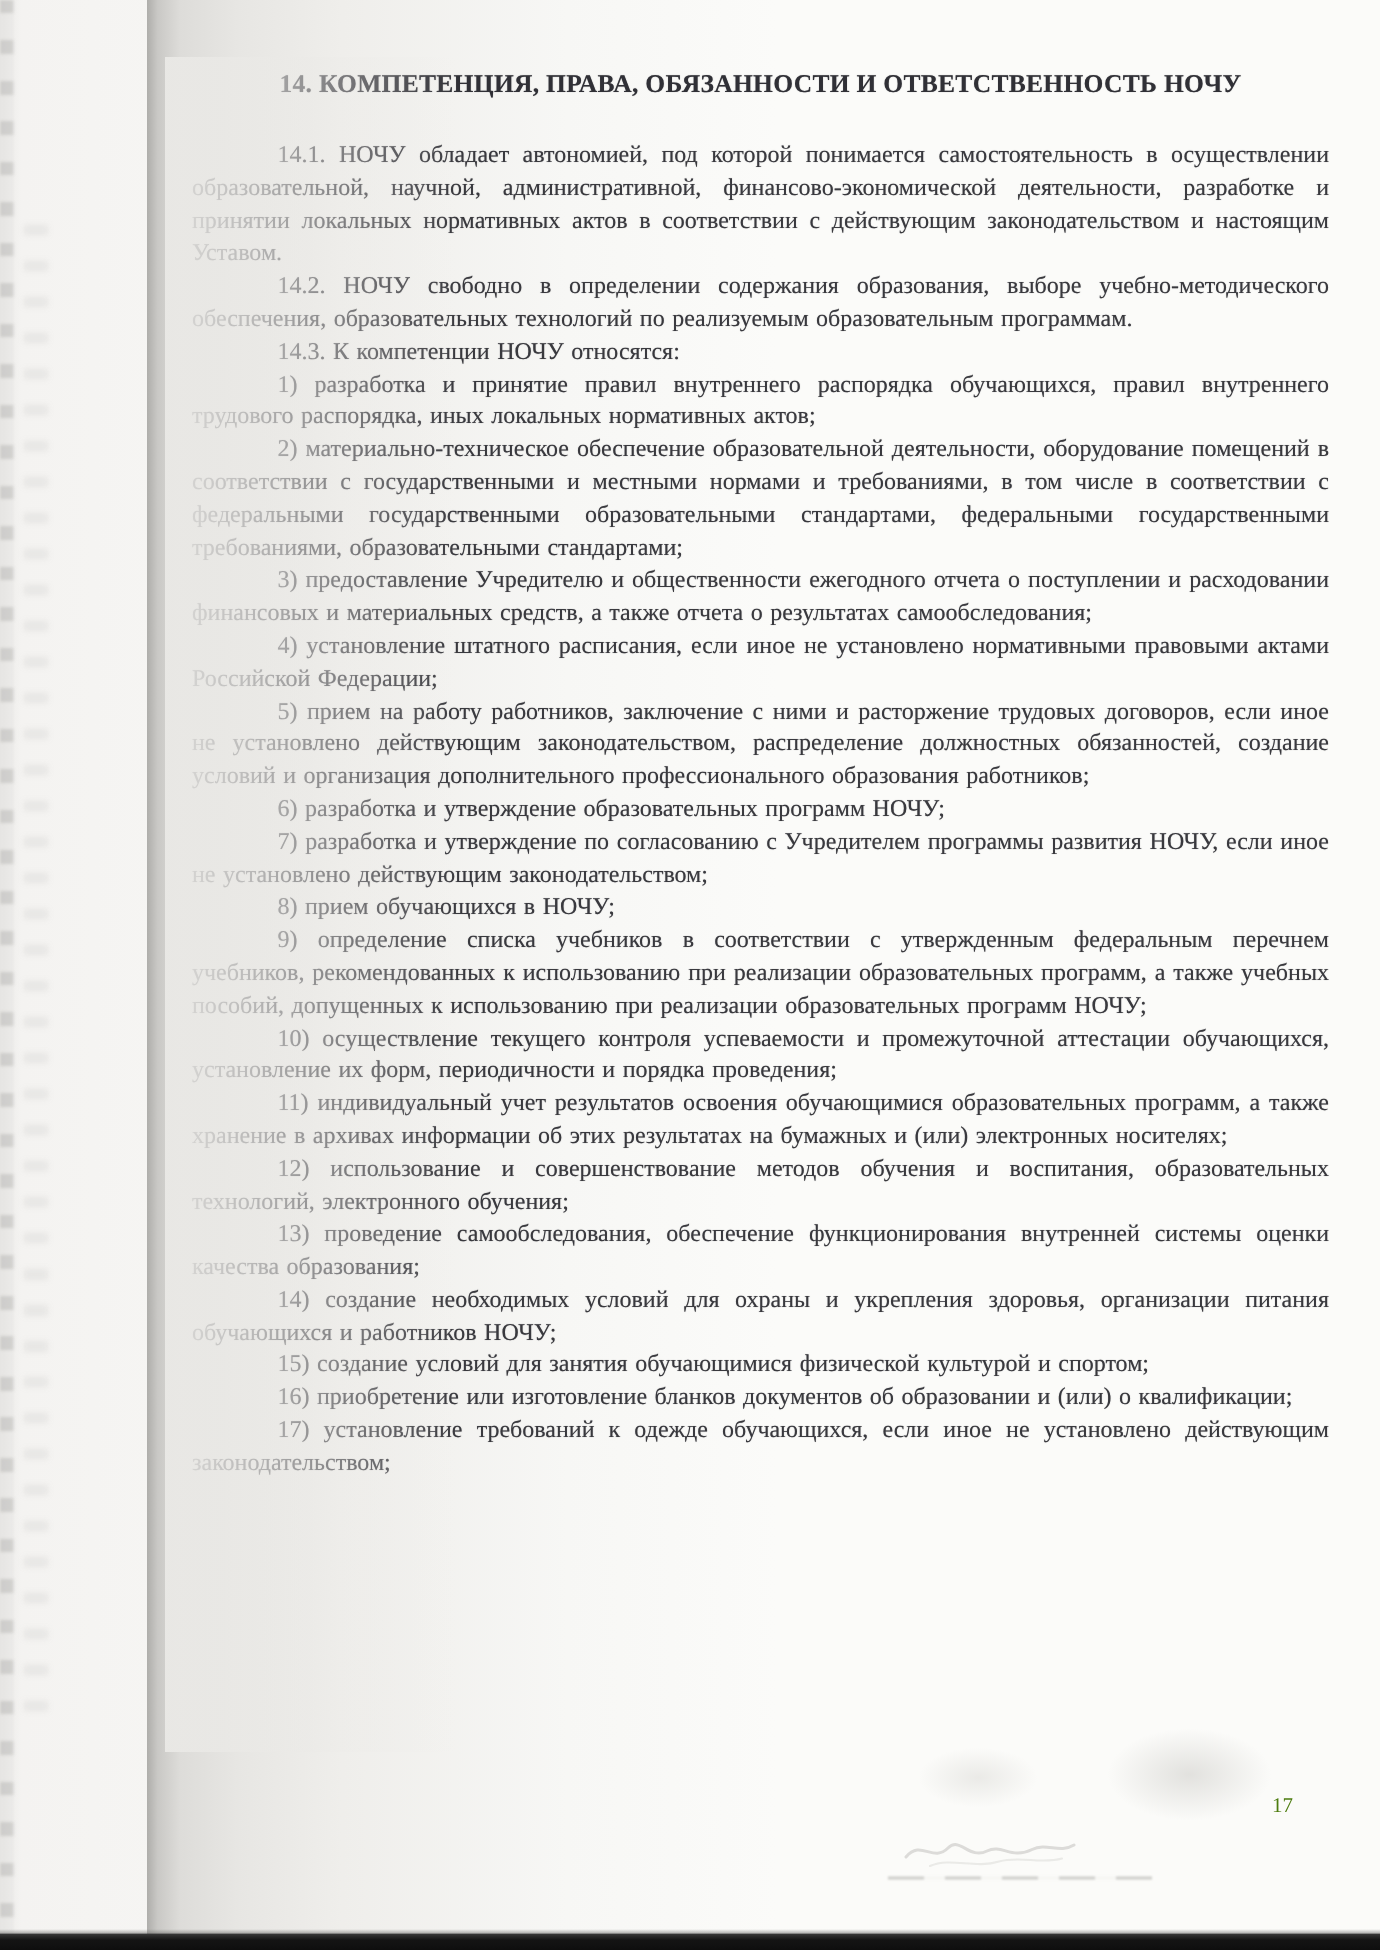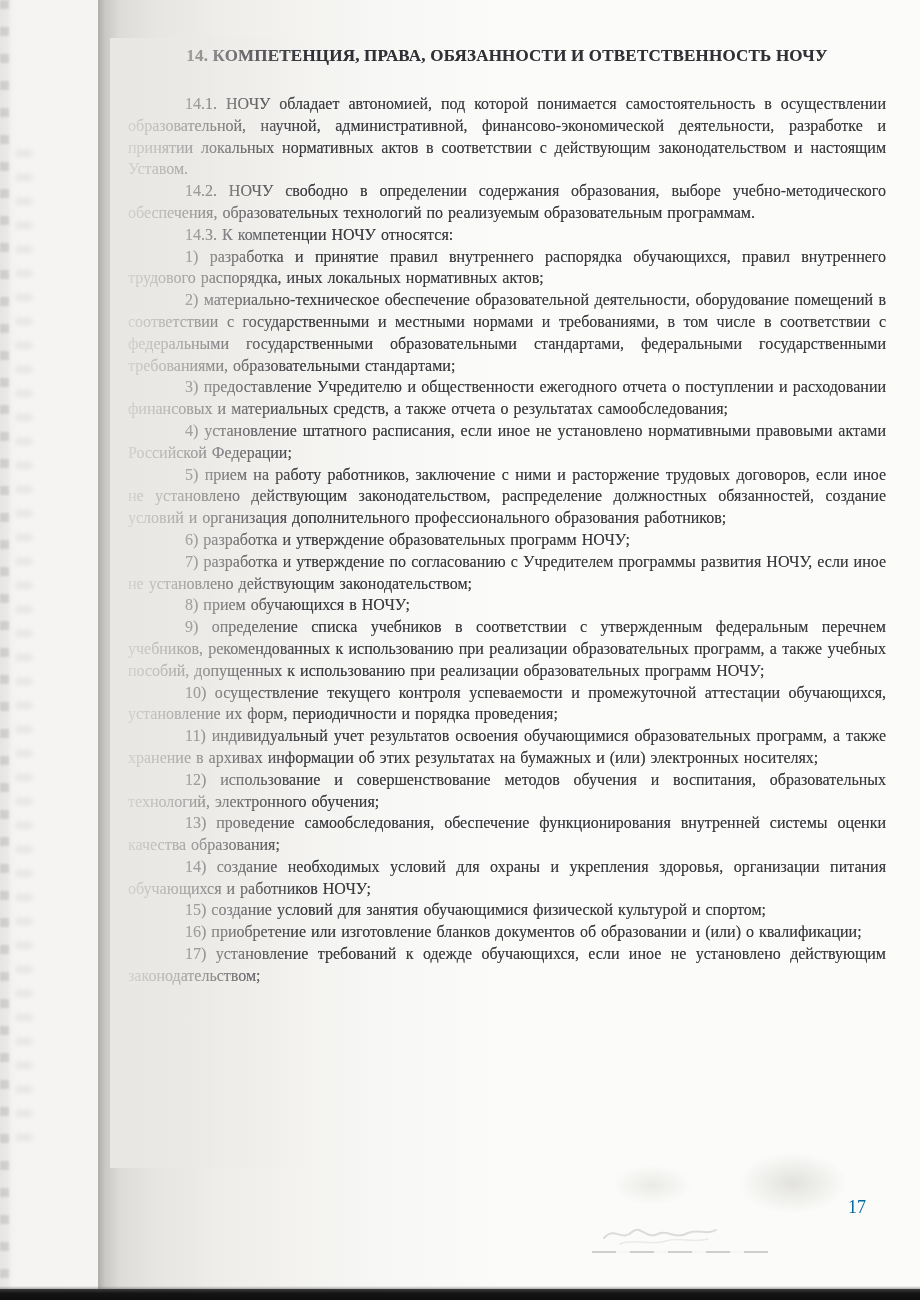--- a/index.html
+++ b/index.html
@@ -74,21 +74,21 @@
     background: linear-gradient(90deg,
       rgba(234,233,230,0.94) 0%,
       rgba(234,233,230,0.72) 30%,
       rgba(236,235,232,0.40) 60%,
       rgba(238,237,234,0) 100%);
     z-index: 3;
     pointer-events: none;
   }
   .page-number {
     position: absolute; left: 848px; top: 1197px;
-    font-size: 18px; color: #0369a1;
+    font-size: 14px; color: #4d7c0f;
     z-index: 2;
   }
   
   .smudge-squiggle {
     position: absolute; left: 600px; top: 1216px;
     width: 120px; height: 34px;
     opacity: 0.55; z-index: 2;
   }
   .smudge-line {
     position: absolute; left: 592px; top: 1251px;

